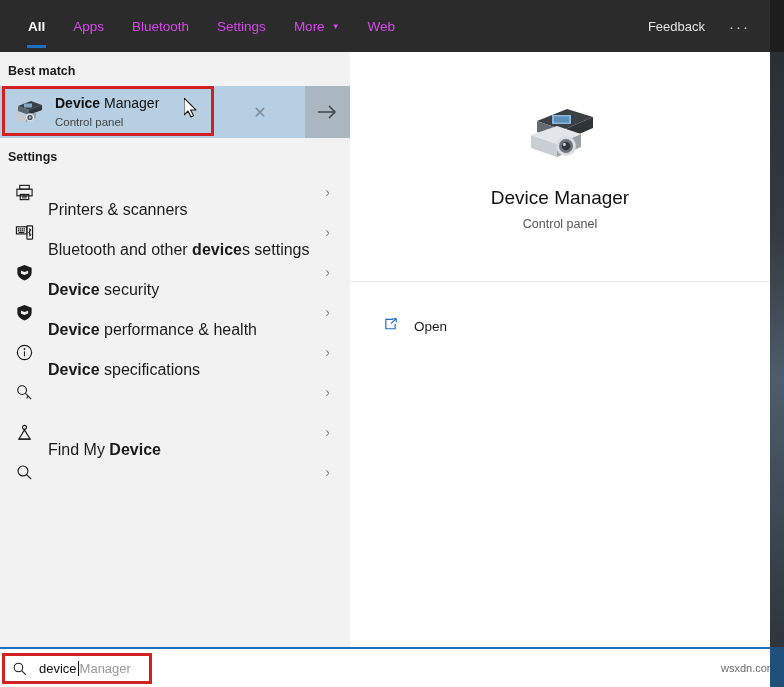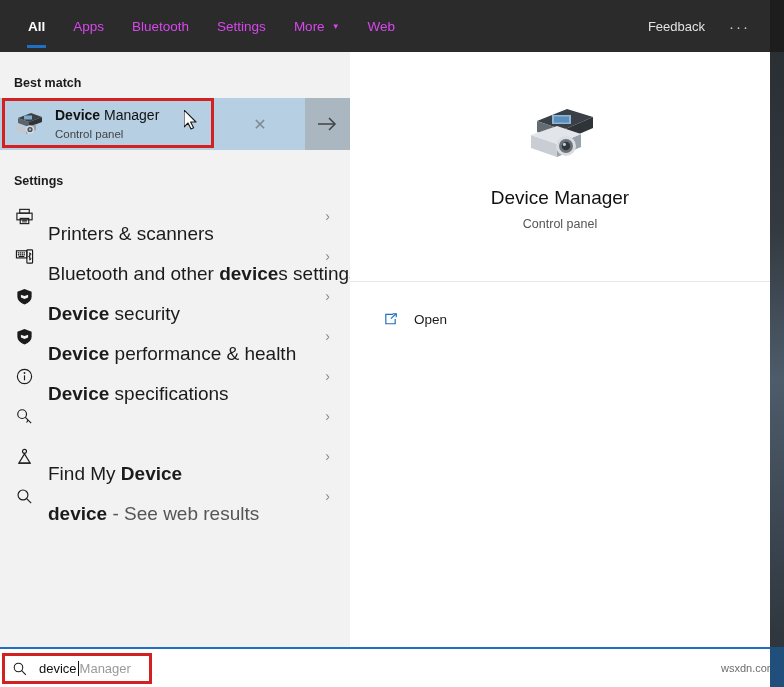--- a/index.html
+++ b/index.html
@@ -90,22 +90,21 @@
   .right-edge-strip {
     position: absolute; left: 770px; top: 0;
     width: 14px; height: 595px;
     background: linear-gradient(180deg,#2a2f34 0%,#343a40 30%,#4d5c6b 55%,#2e353c 100%);
   }
 
   .section-title {
     font-size: 12.5px;
     font-weight: bold;
     color: #1b1b1b;
-    padding: 12px 0 8px 14px;
-    margin-top: 12px;
+    padding: 12px 0 8px 8px;
   }
 
   
   .best-row {
     position: relative;
     height: 52px;
     background: #b6cfe2;
     display: flex; align-items: center;
   }
   .best-main {
@@ -161,21 +160,21 @@
     padding-left: 14px;
     cursor: default;
   }
   .li-icon {
     width: 20px; height: 20px;
     margin-right: 14px;
     flex: 0 0 auto;
     display: flex; align-items: center; justify-content: center;
   }
   .li-label {
-    font-size: 19px;
+    font-size: 16px;
     color: #1b1b1b;
     white-space: nowrap;
     margin-top: 35px;
   }
   .li-label b { font-weight: bold; }
   .li-chevron {
     position: absolute;
     right: 20px; top: 50%;
     transform: translateY(-50%);
     color: #8a8a8a;
@@ -189,21 +188,21 @@
     height: 230px;
     border-bottom: 1px solid #e6e6e6;
     display: flex; flex-direction: column;
     align-items: center; justify-content: center;
   }
   .preview-icon { width: 74px; height: 62px; margin-bottom: 22px; }
   .preview-title { font-size: 19px; color: #111; }
   .preview-sub { font-size: 12.5px; color: #555; margin-top: 8px; }
   .preview-actions { padding: 22px 0 0 30px; }
   .action-row {
-    display: flex; align-items: center;
+    display: flex; align-items: flex-end;
     height: 30px;
     cursor: default;
   }
   .action-icon { width: 20px; height: 20px; margin-right: 14px; display:flex; align-items:center; justify-content:center;}
   .action-label { font-size: 13.5px; color: #1b1b1b; }
 
   
   .searchbar {
     position: absolute; left: 0; top: 647px;
     width: 784px; height: 40px;
@@ -430,23 +429,20 @@
       </div>
 
 
       <div class="list-item">
         <div class="li-icon">
           <svg viewBox="0 0 20 20" width="19" height="19">
             <circle cx="8.4" cy="8.4" r="5.2" fill="none" stroke="#1b1b1b" stroke-width="1.2"></circle>
             <line x1="12.3" y1="12.3" x2="17" y2="17" stroke="#1b1b1b" stroke-width="1.2"></line>
           </svg>
         </div>
-        <div class="li-label">
-          <b>device</b><span style="color:#555"> - See web results</span>
-        </div>
         <div class="li-chevron">›</div>
       </div>
 
     </div>
 
     <div class="right-pane">
       <div class="preview-card">
         <div class="preview-icon">
           <svg viewBox="0 0 74 62" width="74" height="62">
             <polygon points="14,18 44,6 70,14 40,27" fill="#3a4046"></polygon>

